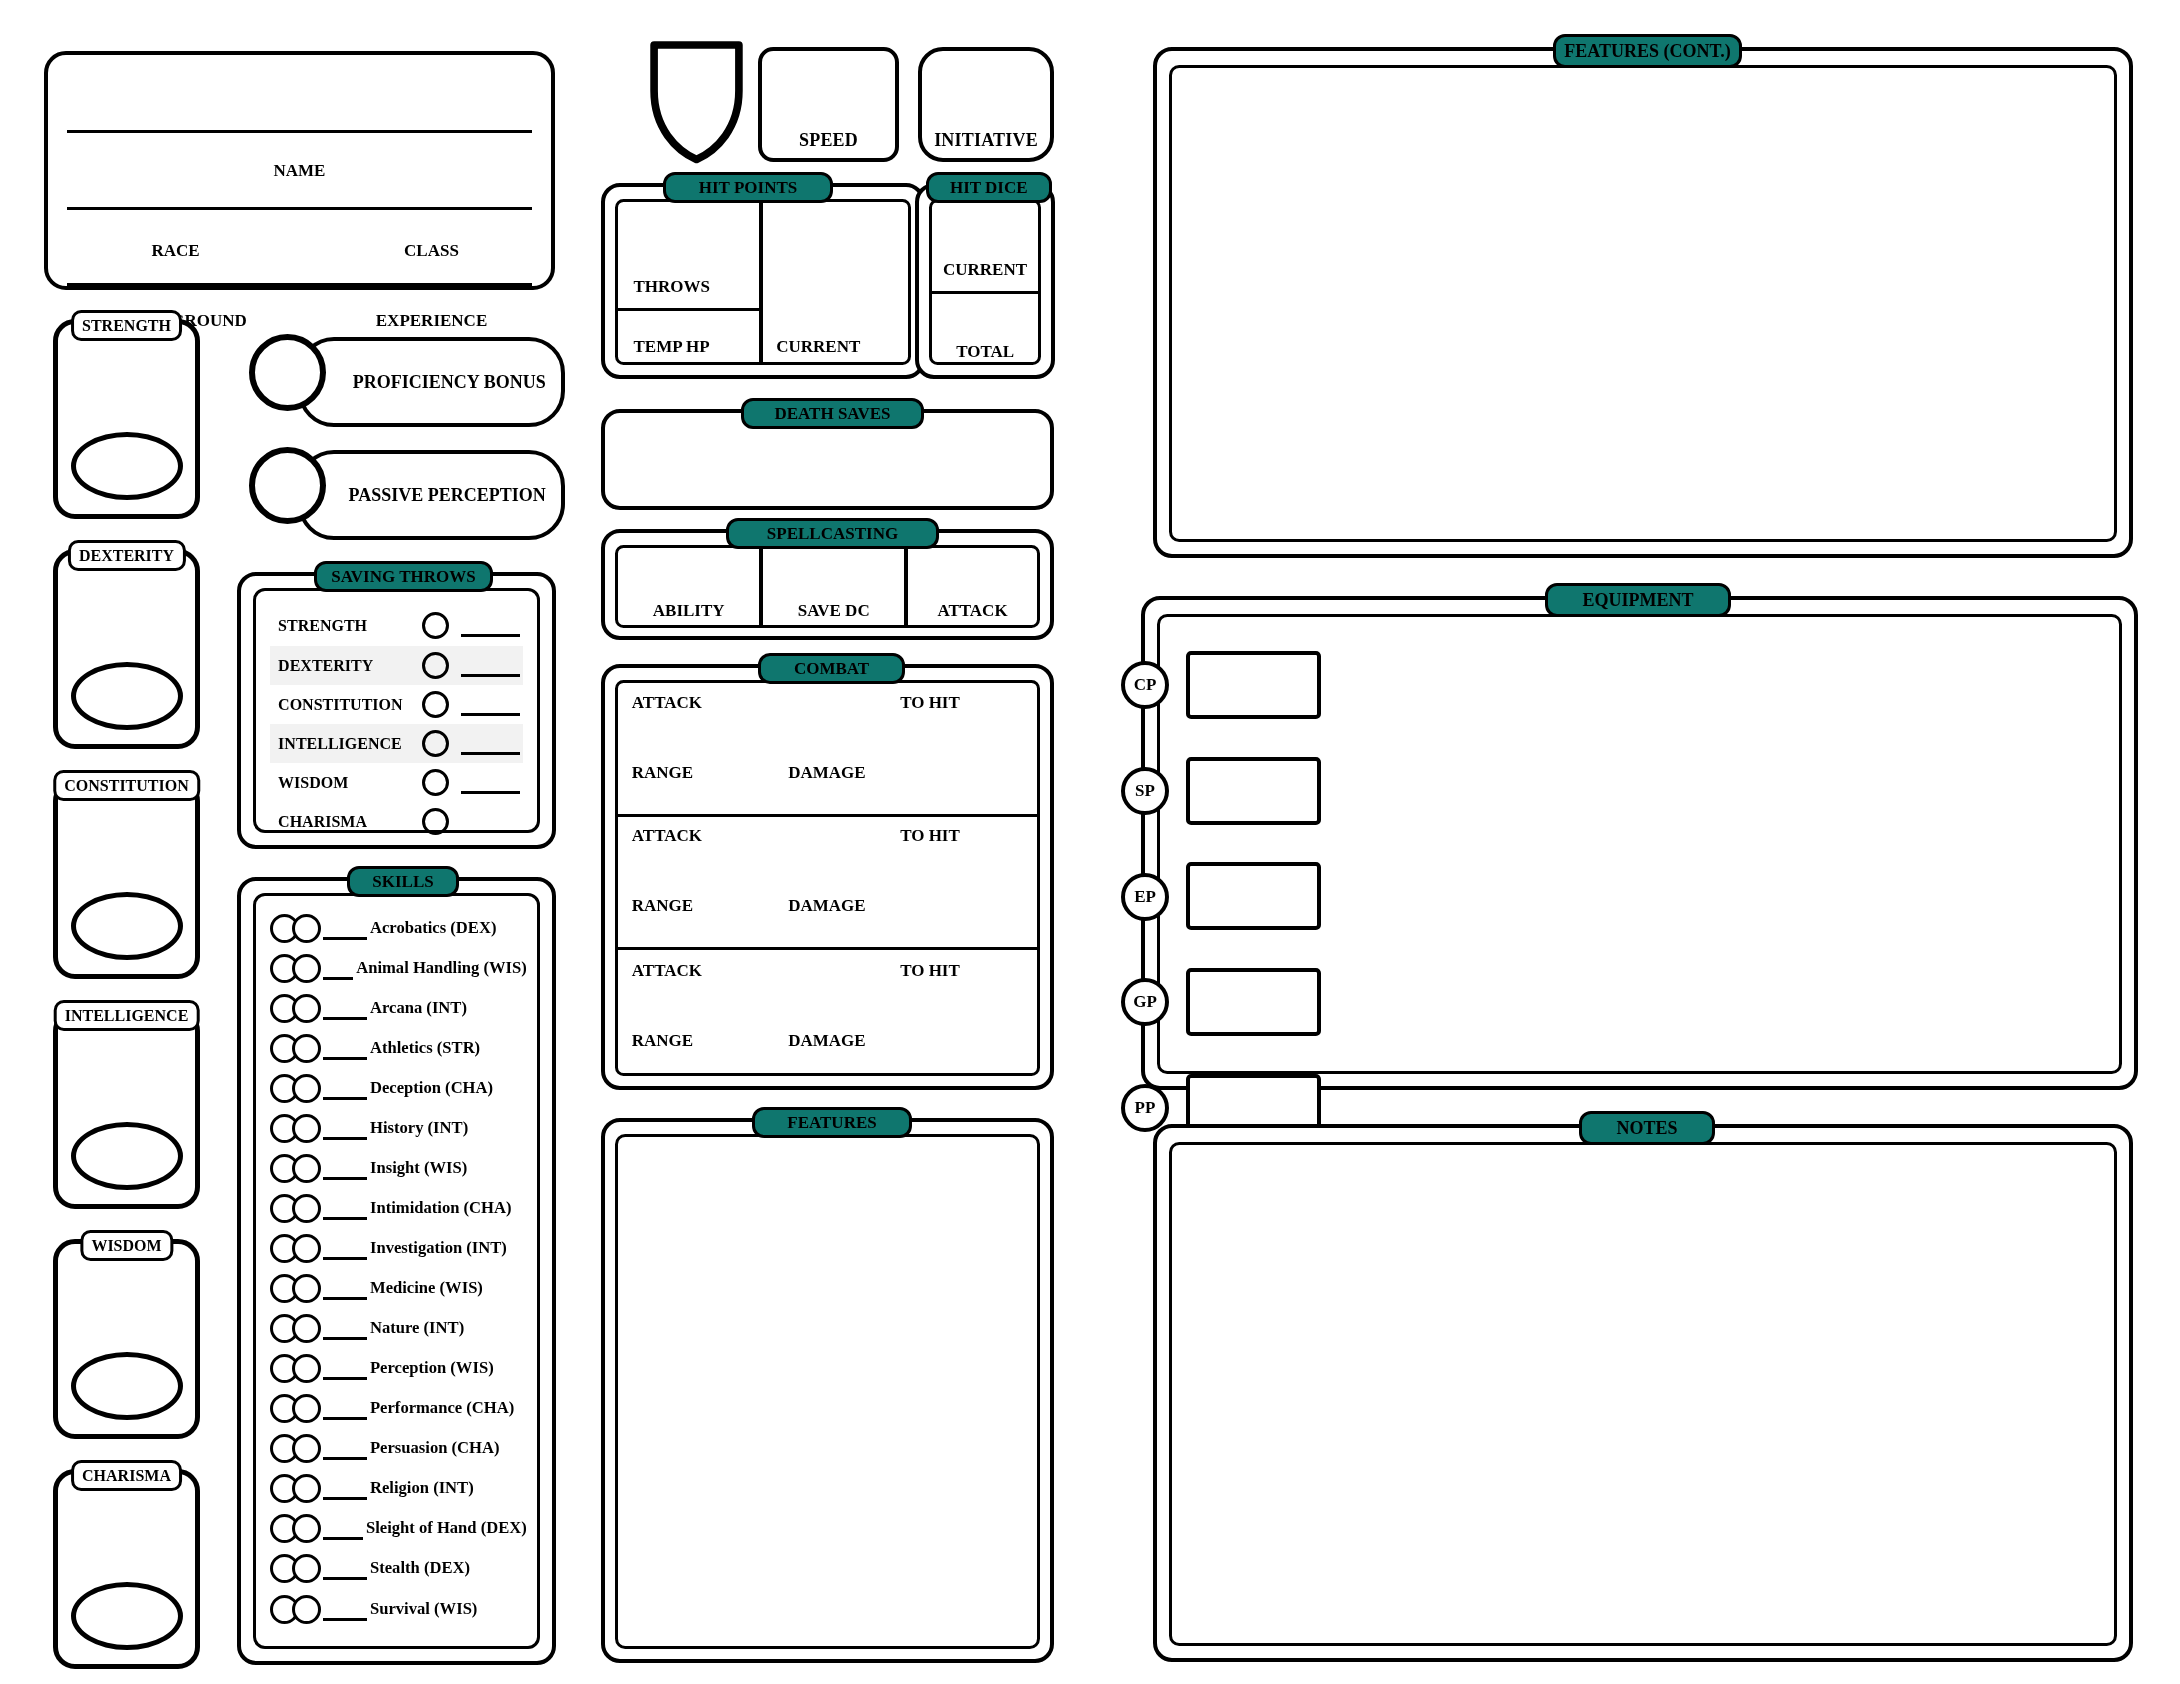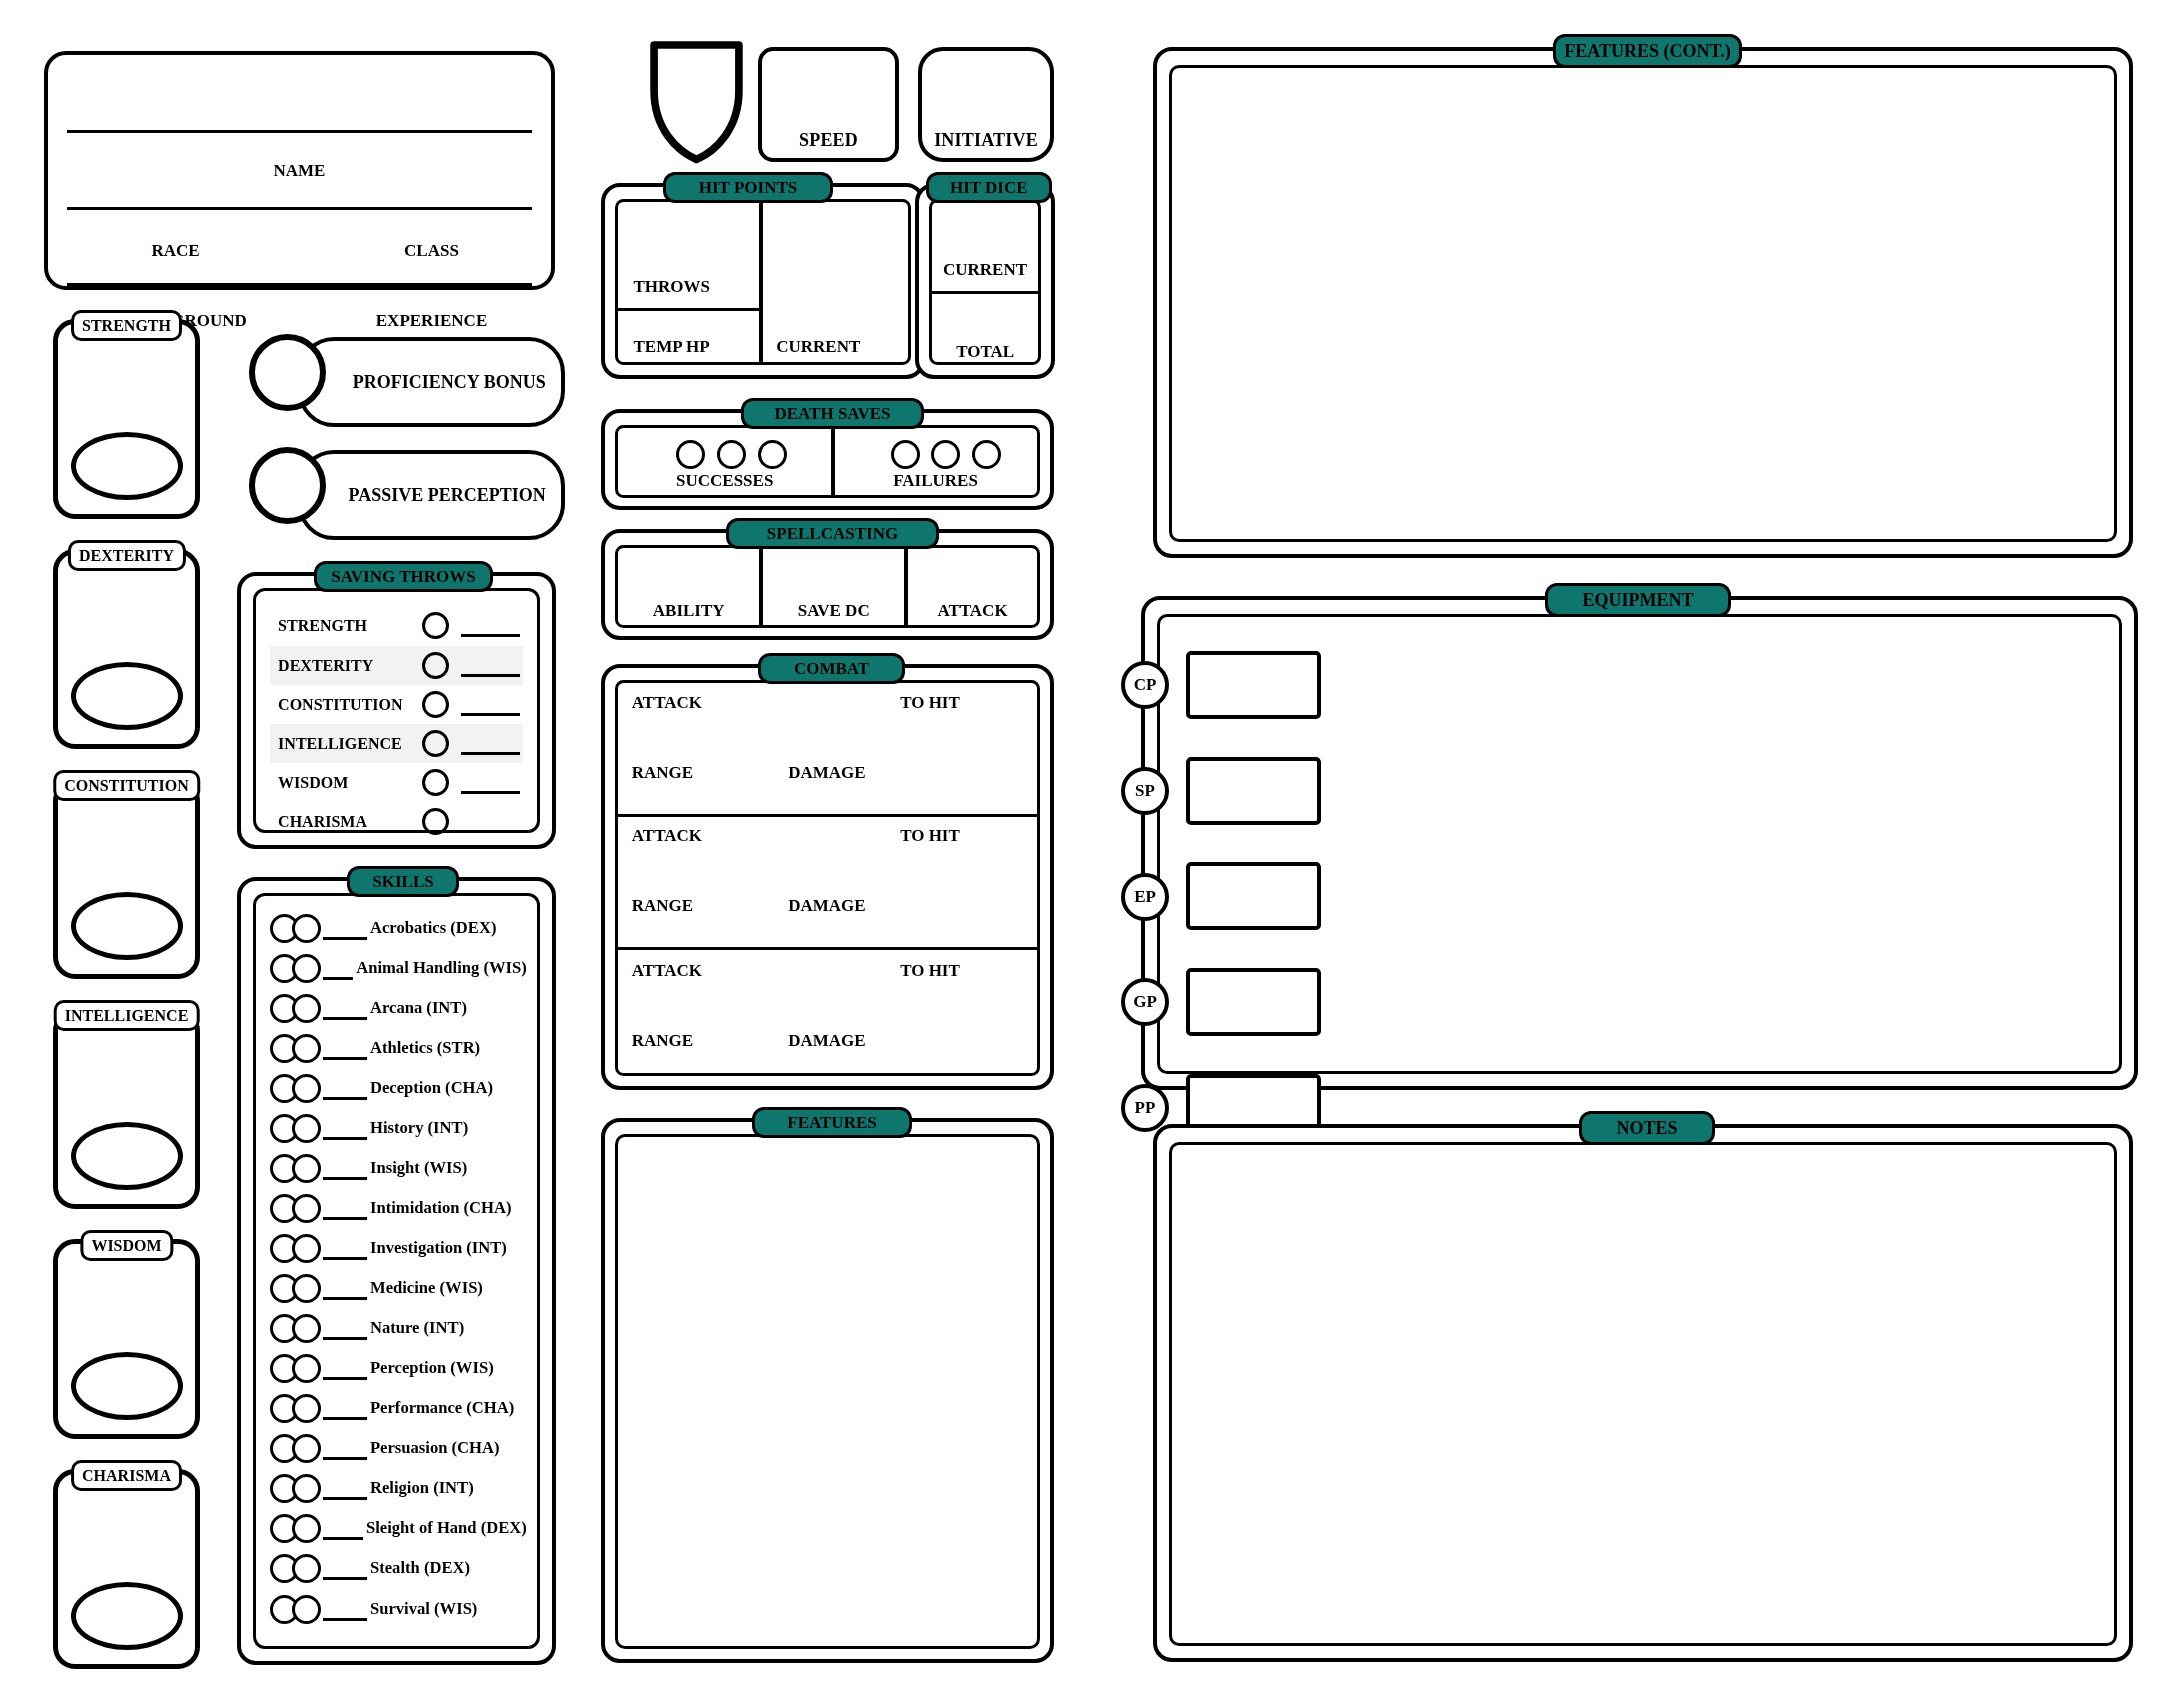--- a/index.html
+++ b/index.html
@@ -542,31 +542,20 @@
     <div class="tab" style="left:6.8px; top:-15.3px; width:126px; height:31px; font-size:17px;">HIT DICE</div>
     <div class="inner" style="left:10.2px; top:12px; right:10.2px; bottom:10.2px; border-radius:8.5px;">
       <div class="hline" style="left:0; top:89px; width:100%;"></div>
       <div class="sub" style="left:0; right:0; top:58px; text-align:center;">CURRENT</div>
       <div class="sub" style="left:0; right:0; bottom:0; padding-left:24px;">TOTAL</div>
     </div>
   </div>
 
   <div class="box" style="left:601px; top:409px; width:453px; height:101px;">
     <div class="tab" style="left:136px; top:-15.3px; width:183px; height:31px; font-size:17px;">DEATH SAVES</div>
-    <div class="inner" style="left:10.2px; top:12px; right:10.2px; bottom:8.5px; border-radius:8.5px;">
-      <div class="vline" style="left:213px; top:0; height:100%;"></div>
-      <div class="dcirc" style="left:58px; top:12px;"></div>
-      <div class="dcirc" style="left:99px; top:12px;"></div>
-      <div class="dcirc" style="left:140px; top:12px;"></div>
-      <div class="sub" style="left:0; width:213px; bottom:3.4px; text-align:center;">SUCCESSES</div>
-      <div class="dcirc" style="left:273px; top:12px;"></div>
-      <div class="dcirc" style="left:313px; top:12px;"></div>
-      <div class="dcirc" style="left:354px; top:12px;"></div>
-      <div class="sub" style="left:216px; right:0; bottom:3.4px; text-align:center;">FAILURES</div>
-    </div>
   </div>
 
   <div class="box" style="left:601px; top:529px; width:453px; height:111px;">
     <div class="tab" style="left:121px; top:-15.3px; width:213px; height:31px; font-size:17px;">SPELLCASTING</div>
     <div class="inner" style="left:10.2px; top:12px; right:10.2px; bottom:8.5px; border-radius:8.5px;">
       <div class="vline" style="left:141px; top:0; height:100%;"></div>
       <div class="vline" style="left:286px; top:0; height:100%;"></div>
       <div class="sub" style="left:0; width:141px; bottom:3.4px; text-align:center;">ABILITY</div>
       <div class="sub" style="left:145px; width:141px; bottom:3.4px; text-align:center;">SAVE DC</div>
       <div class="sub" style="left:290px; right:0; bottom:3.4px; text-align:center;">ATTACK</div>

